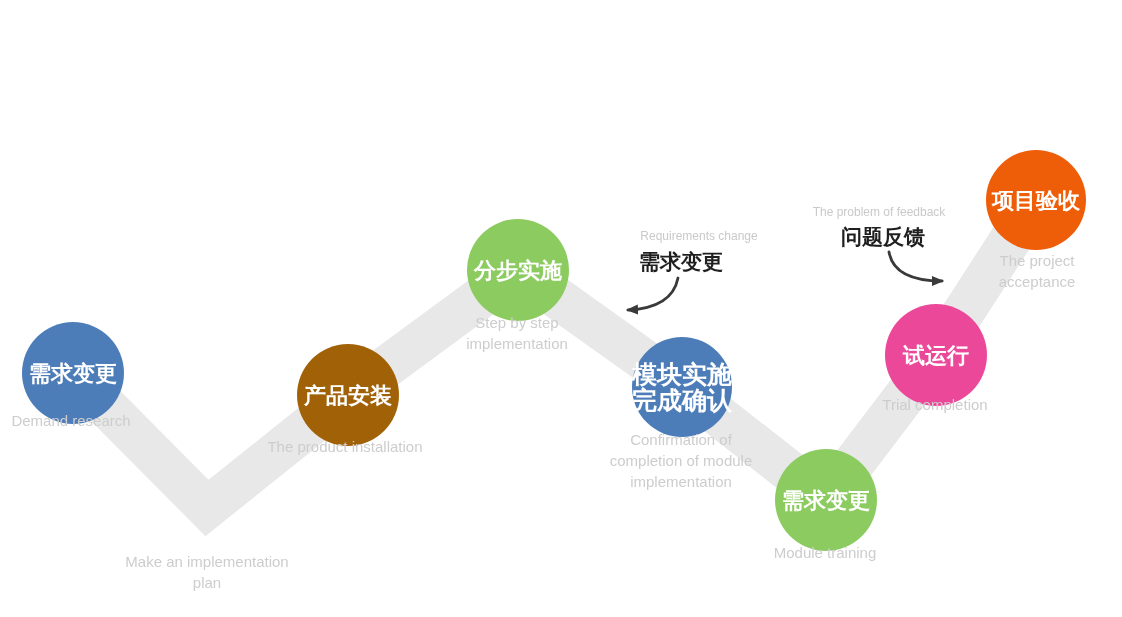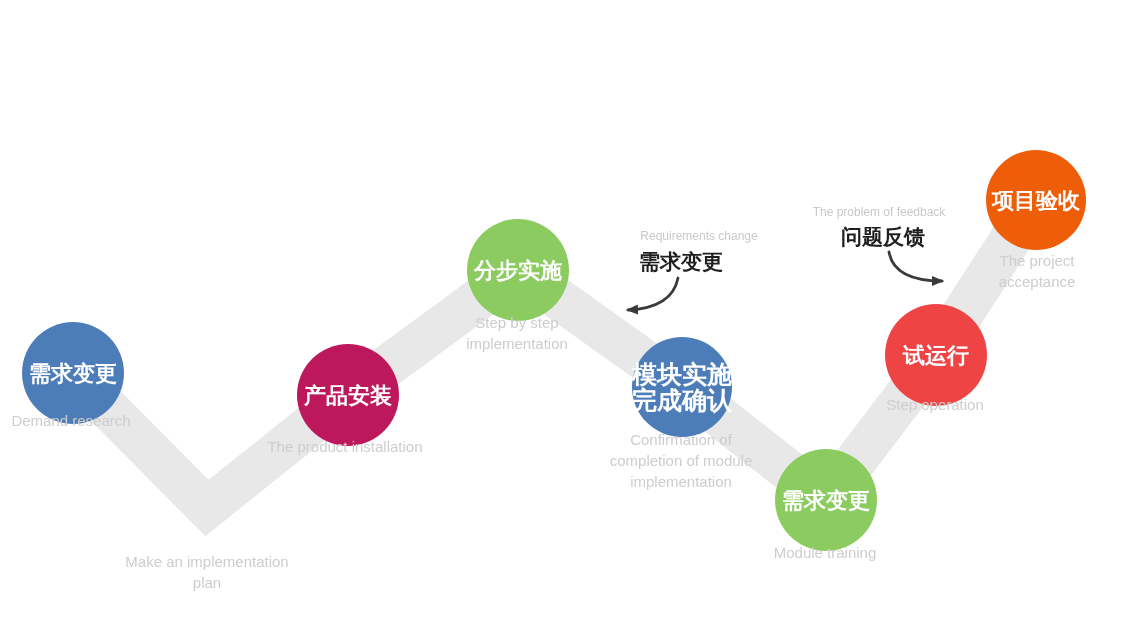--- a/index.html
+++ b/index.html
@@ -54,51 +54,51 @@
       </marker>
     </defs>
     <polyline points="73,373 207,508 348,395 518,270 682,387 826,500 936,355 1036,200" fill="none" stroke-width="42" stroke-linejoin="miter" stroke="#e8e8e8"></polyline>
     <path d="M 678 278 Q 672 308 628 310" fill="none" stroke-width="2.8" stroke-linecap="round" marker-end="url(#arrowhead)" stroke="#3a3a3a"></path>
     <path d="M 889 252 Q 894 281 942 281" fill="none" stroke-width="2.8" stroke-linecap="round" marker-end="url(#arrowhead)" stroke="#3a3a3a"></path>
   </svg>
 
   <div class="step" style="left: 22px; top: 322px; width: 102px; height: 102px; background-color: rgb(77, 125, 185);">
     <span class="step-label">需求变更</span>
   </div>
-  <div class="step" style="left: 297px; top: 344px; width: 102px; height: 102px; background-color: #be185d;">
+  <div class="step" style="left: 297px; top: 344px; width: 102px; height: 102px; background-color: #a16207;">
     <span class="step-label">产品安装</span>
   </div>
   <div class="step" style="left: 467px; top: 219px; width: 102px; height: 102px; background-color: rgb(140, 203, 96);">
     <span class="step-label">分步实施</span>
   </div>
   <div class="step" style="left: 632px; top: 337px; width: 100px; height: 100px; background-color: rgb(77, 125, 185);">
     <span class="step-label small">模块实施
 完成确认</span>
   </div>
   <div class="step" style="left: 775px; top: 449px; width: 102px; height: 102px; background-color: rgb(140, 203, 96);">
     <span class="step-label">需求变更</span>
   </div>
-  <div class="step" style="left: 885px; top: 304px; width: 102px; height: 102px; background-color: #ef4444;">
+  <div class="step" style="left: 885px; top: 304px; width: 102px; height: 102px; background-color: #ec4899;">
     <span class="step-label">试运行</span>
   </div>
   <div class="step" style="left: 986px; top: 150px; width: 100px; height: 100px; background-color: rgb(238, 93, 7);">
     <span class="step-label">项目验收</span>
   </div>
 
   <div class="caption" style="left: 71px; top: 410px; color: rgb(205, 205, 205);">Demand research</div>
   <div class="caption" style="left: 207px; top: 551px; color: rgb(205, 205, 205);">Make an implementation
 plan</div>
   <div class="caption" style="left: 345px; top: 436px; color: rgb(205, 205, 205);">The product installation</div>
   <div class="caption" style="left: 517px; top: 312px; color: rgb(205, 205, 205);">Step by step
 implementation</div>
   <div class="caption" style="left: 681px; top: 429px; color: rgb(205, 205, 205);">Confirmation of
 completion of module
 implementation</div>
   <div class="caption" style="left: 825px; top: 542px; color: rgb(205, 205, 205);">Module training</div>
-  <div class="caption" style="left: 935px; top: 394px; color: rgb(205, 205, 205);">Step operation</div>
+  <div class="caption" style="left: 935px; top: 394px; color: rgb(205, 205, 205);">Trial completion</div>
   <div class="caption" style="left: 1037px; top: 241px; color: rgb(205, 205, 205); margin-top: 9px;">The project acceptance</div>
 
   <div class="ann-en" style="left: 699px; top: 227px; color: rgb(201, 201, 201);">Requirements change</div>
   <div class="ann-zh" style="left: 681px; top: 250px; color: rgb(31, 31, 31);">需求变更</div>
   <div class="ann-en" style="left: 879px; top: 203px; color: rgb(201, 201, 201);">The problem of feedback</div>
   <div class="ann-zh" style="left: 883px; top: 225px; color: rgb(31, 31, 31);">问题反馈</div>
 
 </div>
 
 </body></html>

